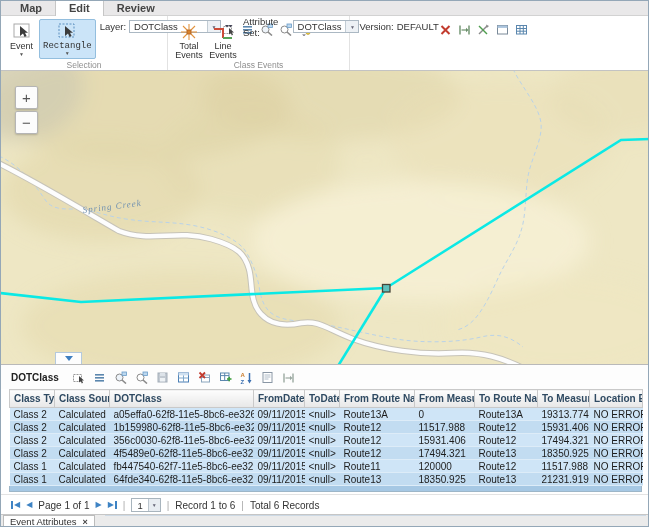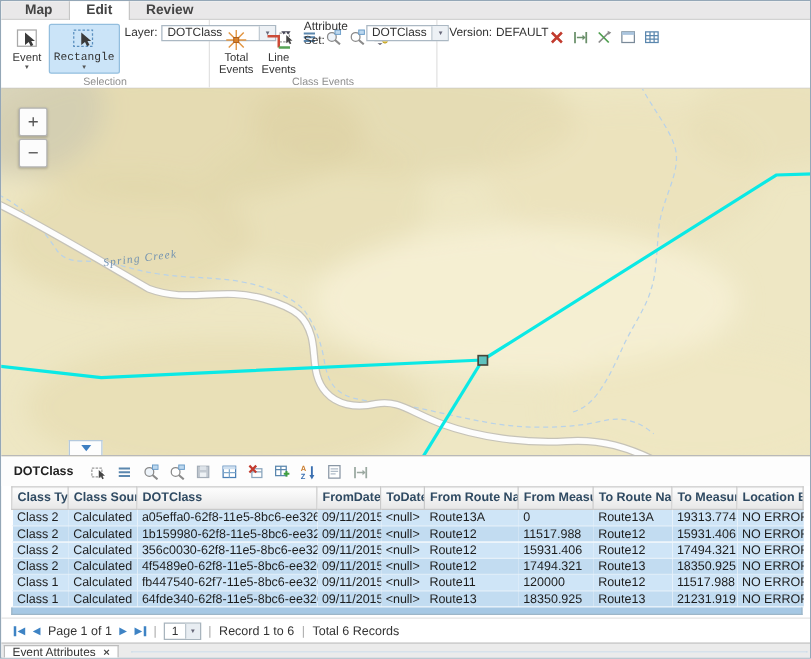--- a/index.html
+++ b/index.html
@@ -53,21 +53,21 @@
   .grid-bottom-strip{width:633px;margin-left:8px;height:6px;background:#a6c8e4;border:1px solid #9db6c8;border-top:none;}
   .pager{height:21px;display:flex;align-items:center;padding-left:10px;gap:6px;font-size:10px;color:#333;border-top:1px solid #e3e3e3;margin-top:2px;}
   .pnav{color:#3e83c4;font-size:8px;line-height:8px;cursor:default;}
   .pnav.first{border-left:2px solid #3e83c4;padding-left:1px;}
   .pnav.last{border-right:2px solid #3e83c4;padding-right:1px;}
   .psep{color:#aaa;}
   .pgbox{display:flex;align-items:center;border:1px solid #a8b4bd;height:14px;}
   .pgbox .pgval{padding:0 5px;font-size:9.5px;}
   .pgbox .pgcaret{width:12px;height:100%;background:#e8edf2;border-left:1px solid #bcc6ce;display:flex;align-items:center;justify-content:center;font-size:5px;color:#667;}
   
-  .statusbar{height:14px;background:#ebebeb;border-top:1px solid #c6c6c6;display:flex;align-items:center;padding-left:2px;gap:10px;}
+  .statusbar{height:14px;background:#ebebeb;border-top:1px solid #c6c6c6;display:flex;align-items:flex-start;padding-left:2px;gap:10px;}
   .stab{background:#fff;border:1px solid #bcbcbc;border-bottom:none;display:flex;align-items:center;gap:6px;padding:0 6px;font-size:9.5px;color:#333;}
   .stab .x{color:#444;font-weight:bold;font-size:9px;}
   .sfill{flex:1;background:#fdfdfd;border:1px solid #ccd9e5;border-bottom:none;margin-right:2px;}
 </style>
 </head>
 <body>
 
 <div class="window">
 
   <div class="ribbon">

